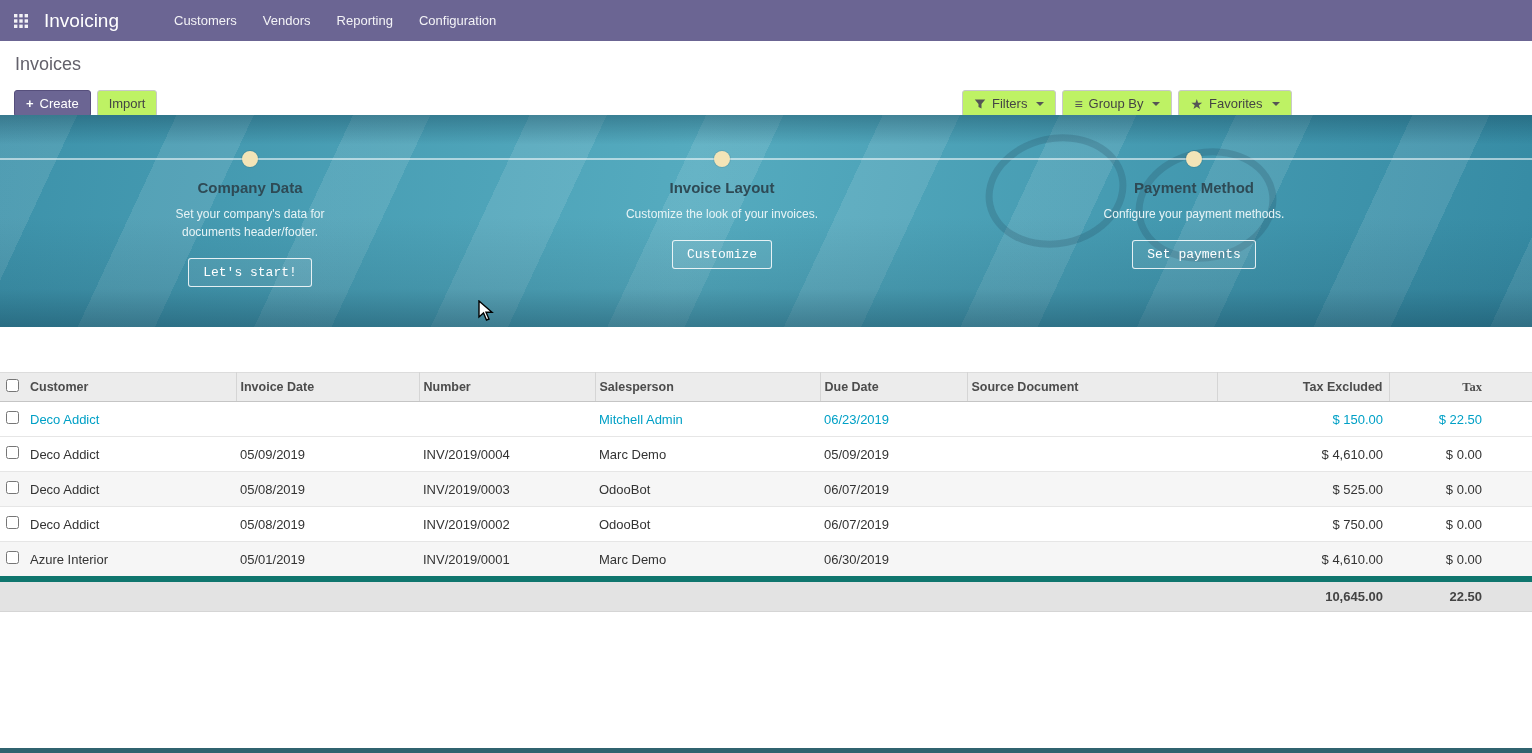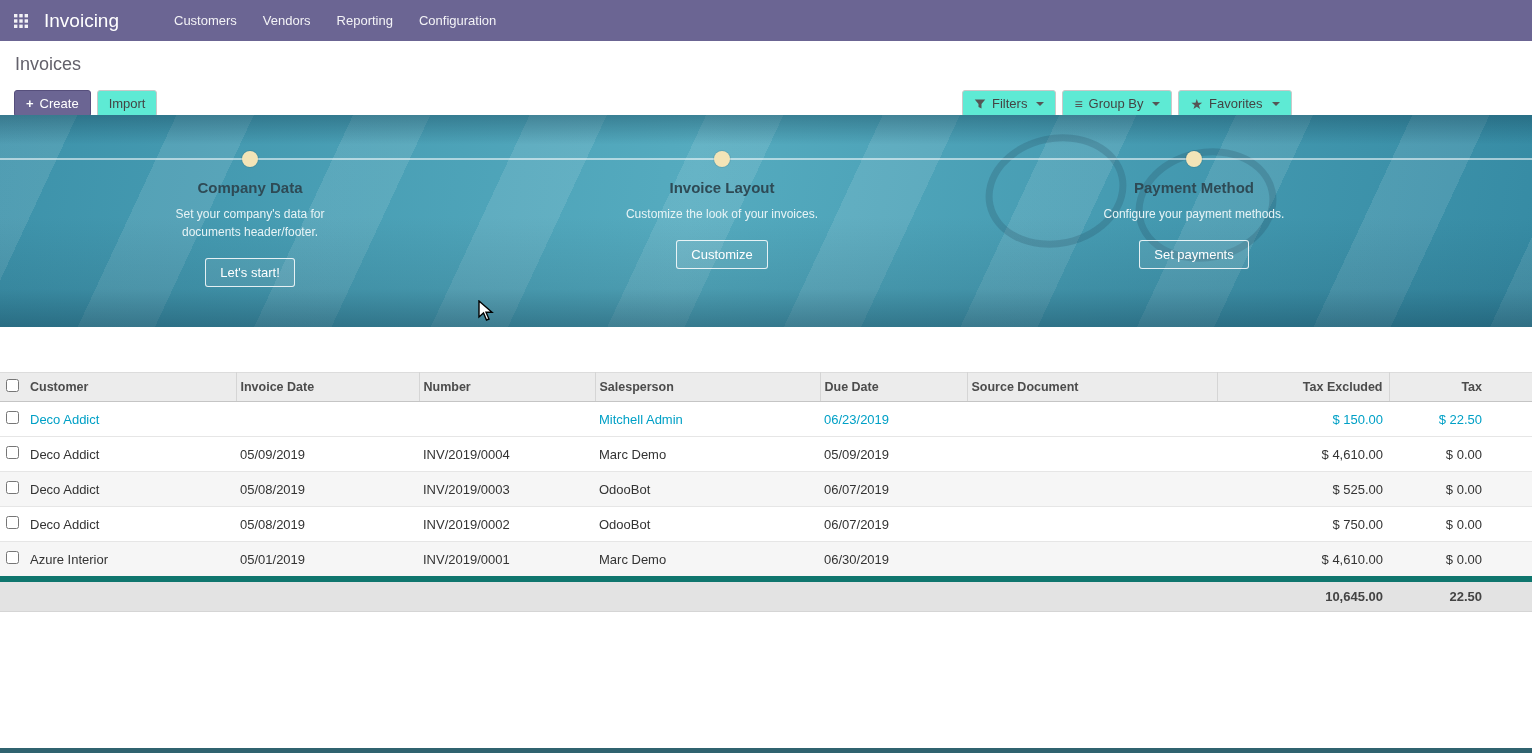--- a/index.html
+++ b/index.html
@@ -11,21 +11,21 @@
             background:var(--navbar-bg,#6b6593); display:flex; align-items:center; color:#fff; }
   .apps-btn { width:42px; height:41px; display:flex; align-items:center; justify-content:center; cursor:pointer; }
   .app-name { font-size:19px; margin:0 42px 0 2px; font-weight:normal; }
   .menu { display:flex; height:41px; }
   .menu-item { padding:0 13px; line-height:41px; font-size:13px; color:rgba(255,255,255,.92); cursor:pointer; }
 
   
   .control { position:absolute; top:41px; left:0; right:0; height:100px; background:#fff; }
   .breadcrumb { position:absolute; left:15px; top:13px; font-size:18px; color:#63616b; }
   .btn-row { position:absolute; left:14px; top:49px; display:flex; gap:6px; }
-  .btn { font-size:13px; padding:5px 11px; border:1px solid #c9c9c9; background:#5eead4; color:#444;
+  .btn { font-size:13px; padding:5px 11px; border:1px solid #c9c9c9; background:#bef264; color:#444;
          border-radius:3px; font-family:inherit; display:inline-flex; align-items:center; gap:6px; cursor:pointer; }
   .btn-primary { background:var(--navbar-bg,#6b6593); border-color:#564f7c; color:#fff; }
   .plus { font-weight:bold; font-size:13px; line-height:1; }
   .search-box { position:absolute; top:15px; right:0; width:572px; height:27px; border:1px solid #ccc; box-sizing:border-box; background:#fff; }
   .search { width:100%; height:100%; border:0; outline:none; padding:0 8px; font-size:13px; color:#333;
             box-sizing:border-box; font-family:inherit; background:transparent; }
   .search::placeholder { color:#b3b3b3; }
   .facet-row { position:absolute; left:962px; top:49px; display:flex; gap:6px; }
   .caret { width:0; height:0; border-left:4px solid transparent; border-right:4px solid transparent;
            border-top:4px solid #555; margin-left:3px; }
@@ -44,29 +44,29 @@
   .timeline-line { position:absolute; top:43px; left:0; right:0; height:2px; background:rgba(255,255,255,.55); }
   .dot { position:absolute; top:36px; width:16px; height:16px; border-radius:50%;
          background:var(--step-dot,#f3e4b7); box-shadow:0 0 0 1px rgba(0,0,0,.08); }
   .dot.d1 { left:242px; } .dot.d2 { left:714px; } .dot.d3 { left:1186px; }
   .step { position:absolute; top:64px; width:472px; text-align:center; }
   .step.s1 { left:14px; } .step.s2 { left:486px; } .step.s3 { left:958px; }
   .step-title { font-size:15px; font-weight:bold; color:var(--banner-title,#2e4a55); margin:0 0 9px; }
   .step-desc { font-size:12px; line-height:1.5; color:#e8f4f6; max-width:210px; margin:0 auto 17px; }
   .step-btn { font-size:13px; padding:6px 14px; background:rgba(255,255,255,.08);
               border:1px solid rgba(255,255,255,.85); color:#fff; border-radius:3px;
-              font-family:Liberation Sans, sans-serif; cursor:pointer; }
+              font-family:Liberation Mono, monospace; cursor:pointer; }
 
   
   .list { position:absolute; top:342px; left:0; right:0; }
   table { width:1532px; border-collapse:collapse; table-layout:fixed; font-size:13px; color:#333;margin-top:30px; }
   thead th { background:var(--header-bg,#ececec); border-top:1px solid #dcdcdc; border-bottom:1px solid #c5c5c5;
              border-right:1px solid #d5d5d5; font-size:12.5px; font-weight:bold; text-align:left;
              padding:6px 4px; color:#4c4c4c; cursor:pointer; overflow:hidden; white-space:nowrap; }
-  thead th:last-child { border-right:0; }
+  thead th:last-child { border-right:0;font-family:Liberation Serif, serif; }
   thead th.sel { border-right:0; }
   tbody td { padding:9px 4px; border-bottom:1px solid #e6e6e6; overflow:hidden; white-space:nowrap; }
   tbody tr { cursor:pointer; }
   tbody tr:nth-child(odd):not(.highlight) { background:var(--stripe,#f6f6f6); }
   tr.highlight td { color:var(--accent,#00a0c6); }
   .num { text-align:right; }
   td.num { padding-right:6px; }
   th.num { padding-right:6px; }
   .tax { padding-right:50px !important; }
   .sel { padding-left:3px !important; }

